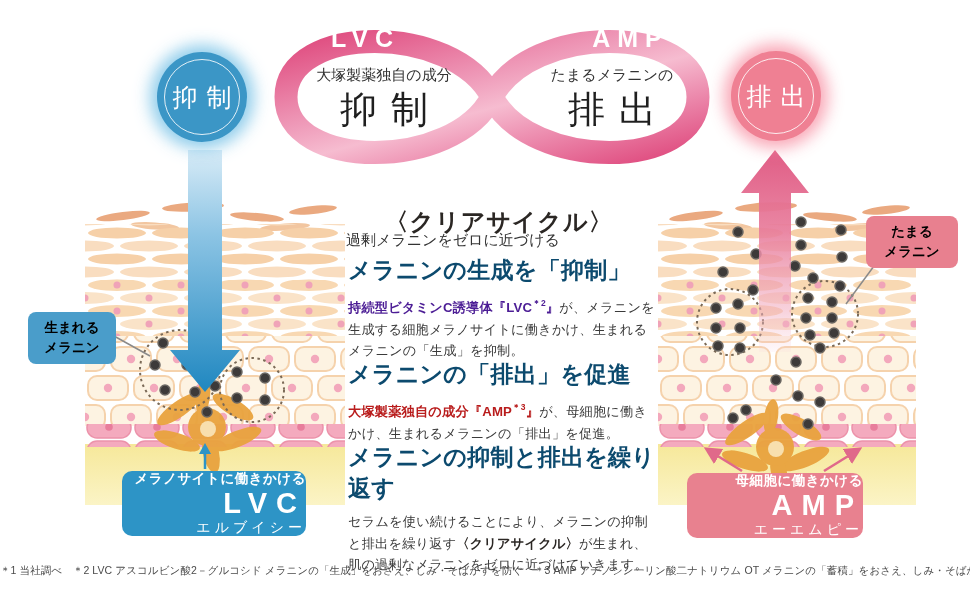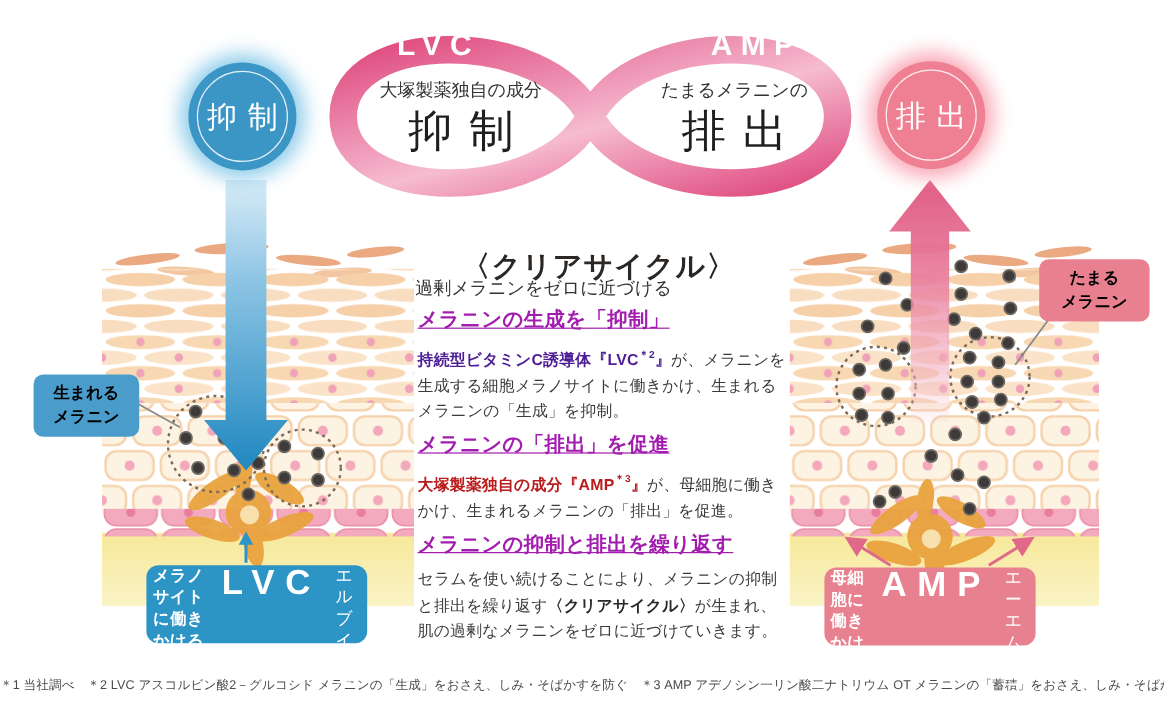--- a/index.html
+++ b/index.html
@@ -39,34 +39,34 @@
   .tag{
     border-radius:8px;color:#000000;font-weight:bold;font-size:13.5px;line-height:1.45;
     display:flex;flex-direction:column;align-items:center;justify-content:center;
     z-index:4;text-align:center;
   }
   #tag-born{left:28px;top:312px;width:88px;height:52px;background:#4a9dca;}
   #tag-accum{left:866px;top:216px;width:92px;height:52px;background:#e8808f;}
   
   .ing-box{
     border-radius:10px;color:#fff;text-align:center;z-index:4;
-    display:flex;flex-direction:row;align-items:flex-start;justify-content:center;
+    display:flex;flex-direction:column;align-items:flex-end;justify-content:center;
   }
   #box-lvc{left:122px;top:471px;width:184px;height:65px;background:#2d94c6;}
   #box-amp{left:687px;top:473px;width:176px;height:65px;background:#e8818f;}
   .ing-top{font-size:13.5px;font-weight:bold;letter-spacing:0.5px;}
   .ing-main{font-size:29px;font-weight:bold;letter-spacing:9px;padding-left:9px;line-height:1.05;}
   .ing-sub{font-size:14px;letter-spacing:4px;padding-left:4px;}
   
   #center-copy{left:346px;top:187px;width:306px;z-index:3;}
   .t-small{position:absolute;top:0;width:100%;text-align:left;font-size:15px;color:#333;margin-top:44px;}
   .t-large{position:absolute;top:19px;width:100%;text-align:center;font-size:24px;font-weight:bold;color:#2b2724;letter-spacing:1px;}
   .sec{position:absolute;left:2px;width:308px;}
   #sec1{top:68px;} #sec2{top:172px;} #sec3{top:255px;}
-  .sec h3{margin:0 0 7px 0;font-size:17px;color:#a21caf;letter-spacing:0.3px;text-decoration:underline;}
+  .sec h3{margin:0 0 7px 0;font-size:23px;color:#0c4a6e;letter-spacing:0.3px;}
   .sec p{margin:0;font-size:13.2px;line-height:21.5px;color:#3a3a3a;letter-spacing:0.2px;}
   .hl-blue{color:#4c1d95;font-weight:bold;}
   .hl-pink{color:#b91c1c;font-weight:bold;}
   .sec sup{font-size:8.5px;vertical-align:6px;}
   .str{font-weight:bold;color:#2b2724;}
   
   #footnote{left:0;top:564px;width:970px;text-align:center;font-size:10.5px;color:#4a4a4a;white-space:nowrap;letter-spacing:0.1px;z-index:3;}
 </style>
 </head>
 <body>

